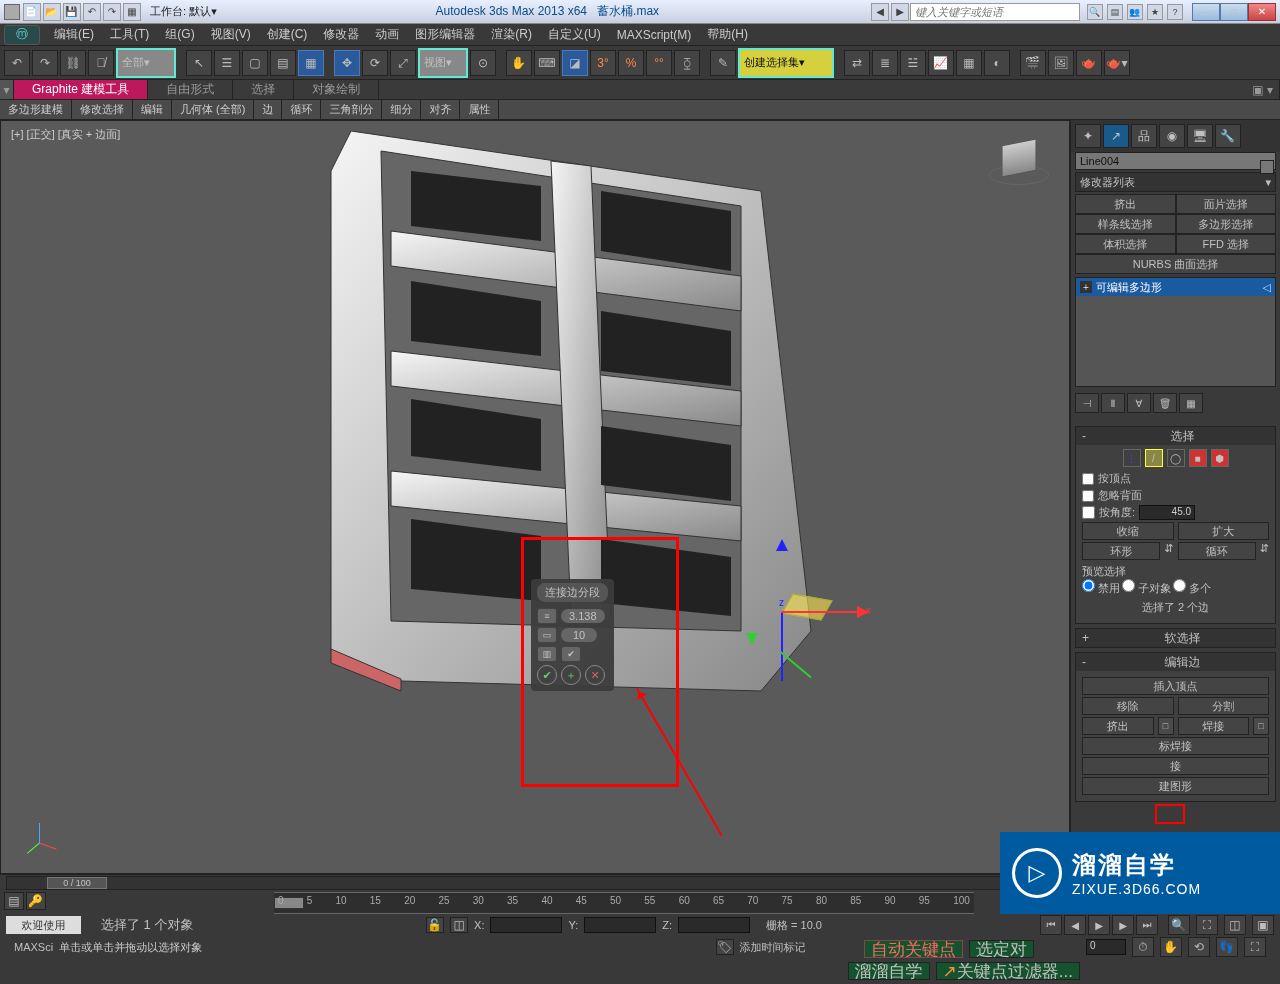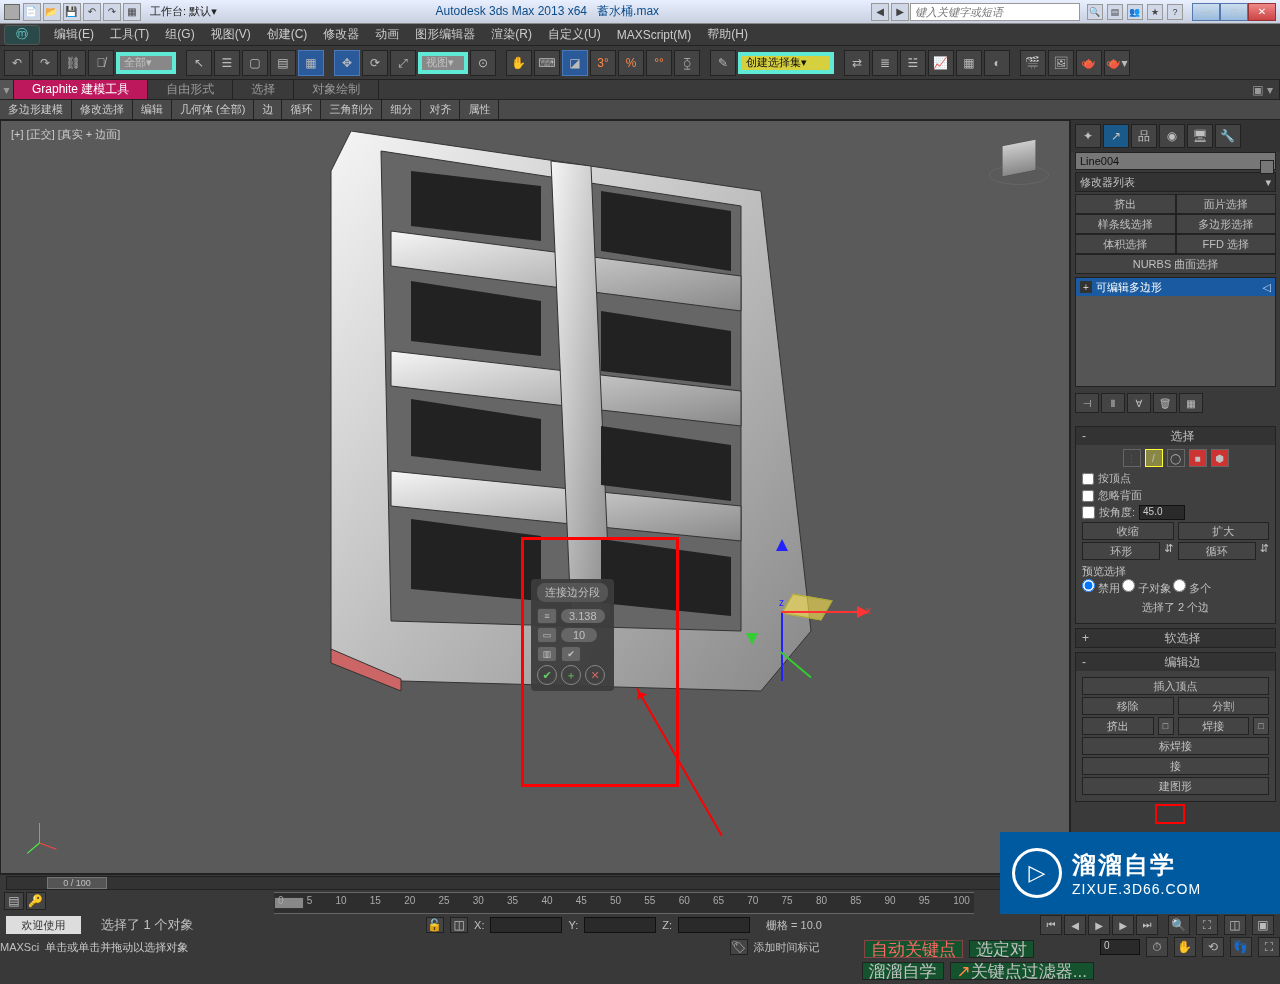--- a/index.html
+++ b/index.html
@@ -19,21 +19,21 @@
 
   
   .menubar { height: 22px; background: #393939; display:flex; align-items:center; padding:0 4px; border-bottom:1px solid #222; }
   .menubar .logo { width:36px; height:20px; background:#2a4a4a; border:1px solid #555; border-radius:3px; display:flex;align-items:center;justify-content:center; color:#6cc; font-size:12px; margin-right:6px; }
   .menubar .mi { padding:2px 8px; color:#ccc; font-size:12px; }
 
   
   .toolbar { height:34px; background:#393939; display:flex; align-items:center; padding:0 4px; border-bottom:1px solid #222; gap:2px; }
   .tb { width:26px; height:26px; background:#444; border:1px solid #222; display:flex; align-items:center; justify-content:center; font-size:12px; color:#bbb; }
   .tb.on { background:#2a5a9a; border-color:#4a7aba; }
-  .tbsel { height:22px; background:#888; border:4px solid #5eead4; font-size:11px; padding:0 4px; display:flex; align-items:center; }
+  .tbsel { height:30px; background:#888; border:2px solid #5eead4; font-size:11px; padding:0 4px; display:flex; align-items:center; }
   .tbsel.yellow { background:#d6cf3e; color:#111; }
   .tdiv { width:6px; }
 
   
   .ribbon { height:20px; background:#3a3a3a; display:flex; align-items:stretch; border-bottom:1px solid #222; }
   .ribbon .tab { padding:2px 18px; font-size:12px; color:#999; border-right:1px solid #222; display:flex; align-items:center; }
   .ribbon .tab.active { background:#be185d; color:#fff; }
   .ribbon .tab.arrow { background:#555; width:14px; padding:0; justify-content:center; }
   .subribbon { height:20px; background:#4a4a4a; display:flex; align-items:stretch; border-bottom:1px solid #222; }
   .subribbon .tab { padding:2px 8px; font-size:11px; color:#ccc; border-right:1px solid #222; display:flex; align-items:center; }
@@ -70,41 +70,41 @@
   .rollout .rh { height:18px; background:#333; padding:1px 6px; display:flex; align-items:center; font-size:12px; }
   .rollout .rh .pm { width:10px; margin-right:4px; }
   .rollout .rbody { padding:4px 6px; background:#404040; }
   .rbody .subicons { display:flex; gap:4px; justify-content:center; margin-bottom:4px; }
   .rbody .subicons .su { width:18px; height:18px; border:1px solid #666; display:flex;align-items:center;justify-content:center; font-size:10px; }
   .rbody .subicons .su.red { background:#c33; }
   .rbody .subicons .su.yellow { border-color:#ff3; background:#884; }
   .chk { display:flex; align-items:center; gap:4px; margin:2px 0; font-size:11px; }
   .chk input { width:12px; height:12px; }
   .spin { display:flex; align-items:center; gap:4px; margin:2px 0; font-size:11px; }
-  .spin .sv { width:46px; height:15px; background:#2a2a2a; border:1px solid #111; padding:0 3px; font-size:10px; color:#ccc; }
+  .spin .sv { width:56px; height:15px; background:#2a2a2a; border:1px solid #111; padding:0 3px; font-size:10px; color:#ccc; text-align:right; }
   .row2 { display:flex; gap:4px; margin:2px 0; }
   .row2 .pbtn { height:18px; }
   .radio-row { display:flex; gap:2px; font-size:11px; align-items:center; }
   .rtext { text-align:center; font-size:11px; margin:4px 0; }
   .ebtn { display:flex; align-items:center; }
   .ebtn .mini { width:16px; height:18px; background:#4a4a4a; border:1px solid #222; display:flex;align-items:center;justify-content:center; font-size:9px; }
 
   
   .timeline-area { height:110px; background:#393939; border-top:1px solid #222; display:flex; flex-direction:column; }
   .scrub { height:14px; background:#333; border:1px solid #222; margin:1px 6px 0 6px; position:relative; }
   .scrub .handle { position:absolute; left:40px; width:60px; height:12px; background:#555; top:0; border:1px solid #777; font-size:9px; text-align:center; }
   .ruler { height:22px; background:#2e2e2e; margin:2px 6px 0 140px; position:relative; border-top:1px solid #666; border-bottom:1px solid #666; }
   .ruler .marker { position:absolute; top:4px; left:0; width:30px; height:12px; background:#888; border:1px solid #333; }
   .tick-row { position:absolute; inset:0; display:flex; justify-content:space-between; padding:0 4px; font-size:10px; color:#aaa; align-items:flex-start; }
   .tick-row span { position:relative; top:2px; }
   .status1 { display:flex; align-items:center; gap:6px; padding:2px 6px; height:22px; }
   .status1 .btag { width:75px; height:18px; background:#ddd; color:#333; display:flex;align-items:center;justify-content:center; font-size:11px; }
   .status1 .seltxt { font-size:13px;margin-left:14px; }
   .coord { width:72px; height:16px; background:#2a2a2a; border:1px solid #111; padding:0 3px; font-size:10px; color:#ccc; display:inline-block; }
-  .status2 { display:flex; align-items:center; gap:6px; padding:2px 0; height:22px; }
+  .status2 { display:flex; align-items:center; gap:6px; padding:2px 14px; height:22px; }
   .status2 .hint { font-size:11px; color:#ccc; flex:1; }
   .playctrls { display:flex; gap:2px; margin-right:4px; }
   .playctrls .pc { width:22px; height:20px; background:#444; border:1px solid #222; display:flex;align-items:center;justify-content:center; font-size:10px; }
   .kbtn { height:18px; padding:0 6px; background:#14532d; border:1px solid #222; font-size:17px; display:flex;align-items:center;margin-top:48px; }
   .kbtn.red { color:#f66; border-color:#844; }
 
   
   .caddy { position:absolute; background:rgba(60,60,60,0.95); border-radius:4px; padding:4px 6px 6px; font-size:11px; }
   .caddy .ctitle { background:#555; padding:2px 8px; border-radius:8px; margin-bottom:3px; display:inline-block; }
   .caddy .crow { display:flex; align-items:center; gap:4px; margin:3px 0; }

